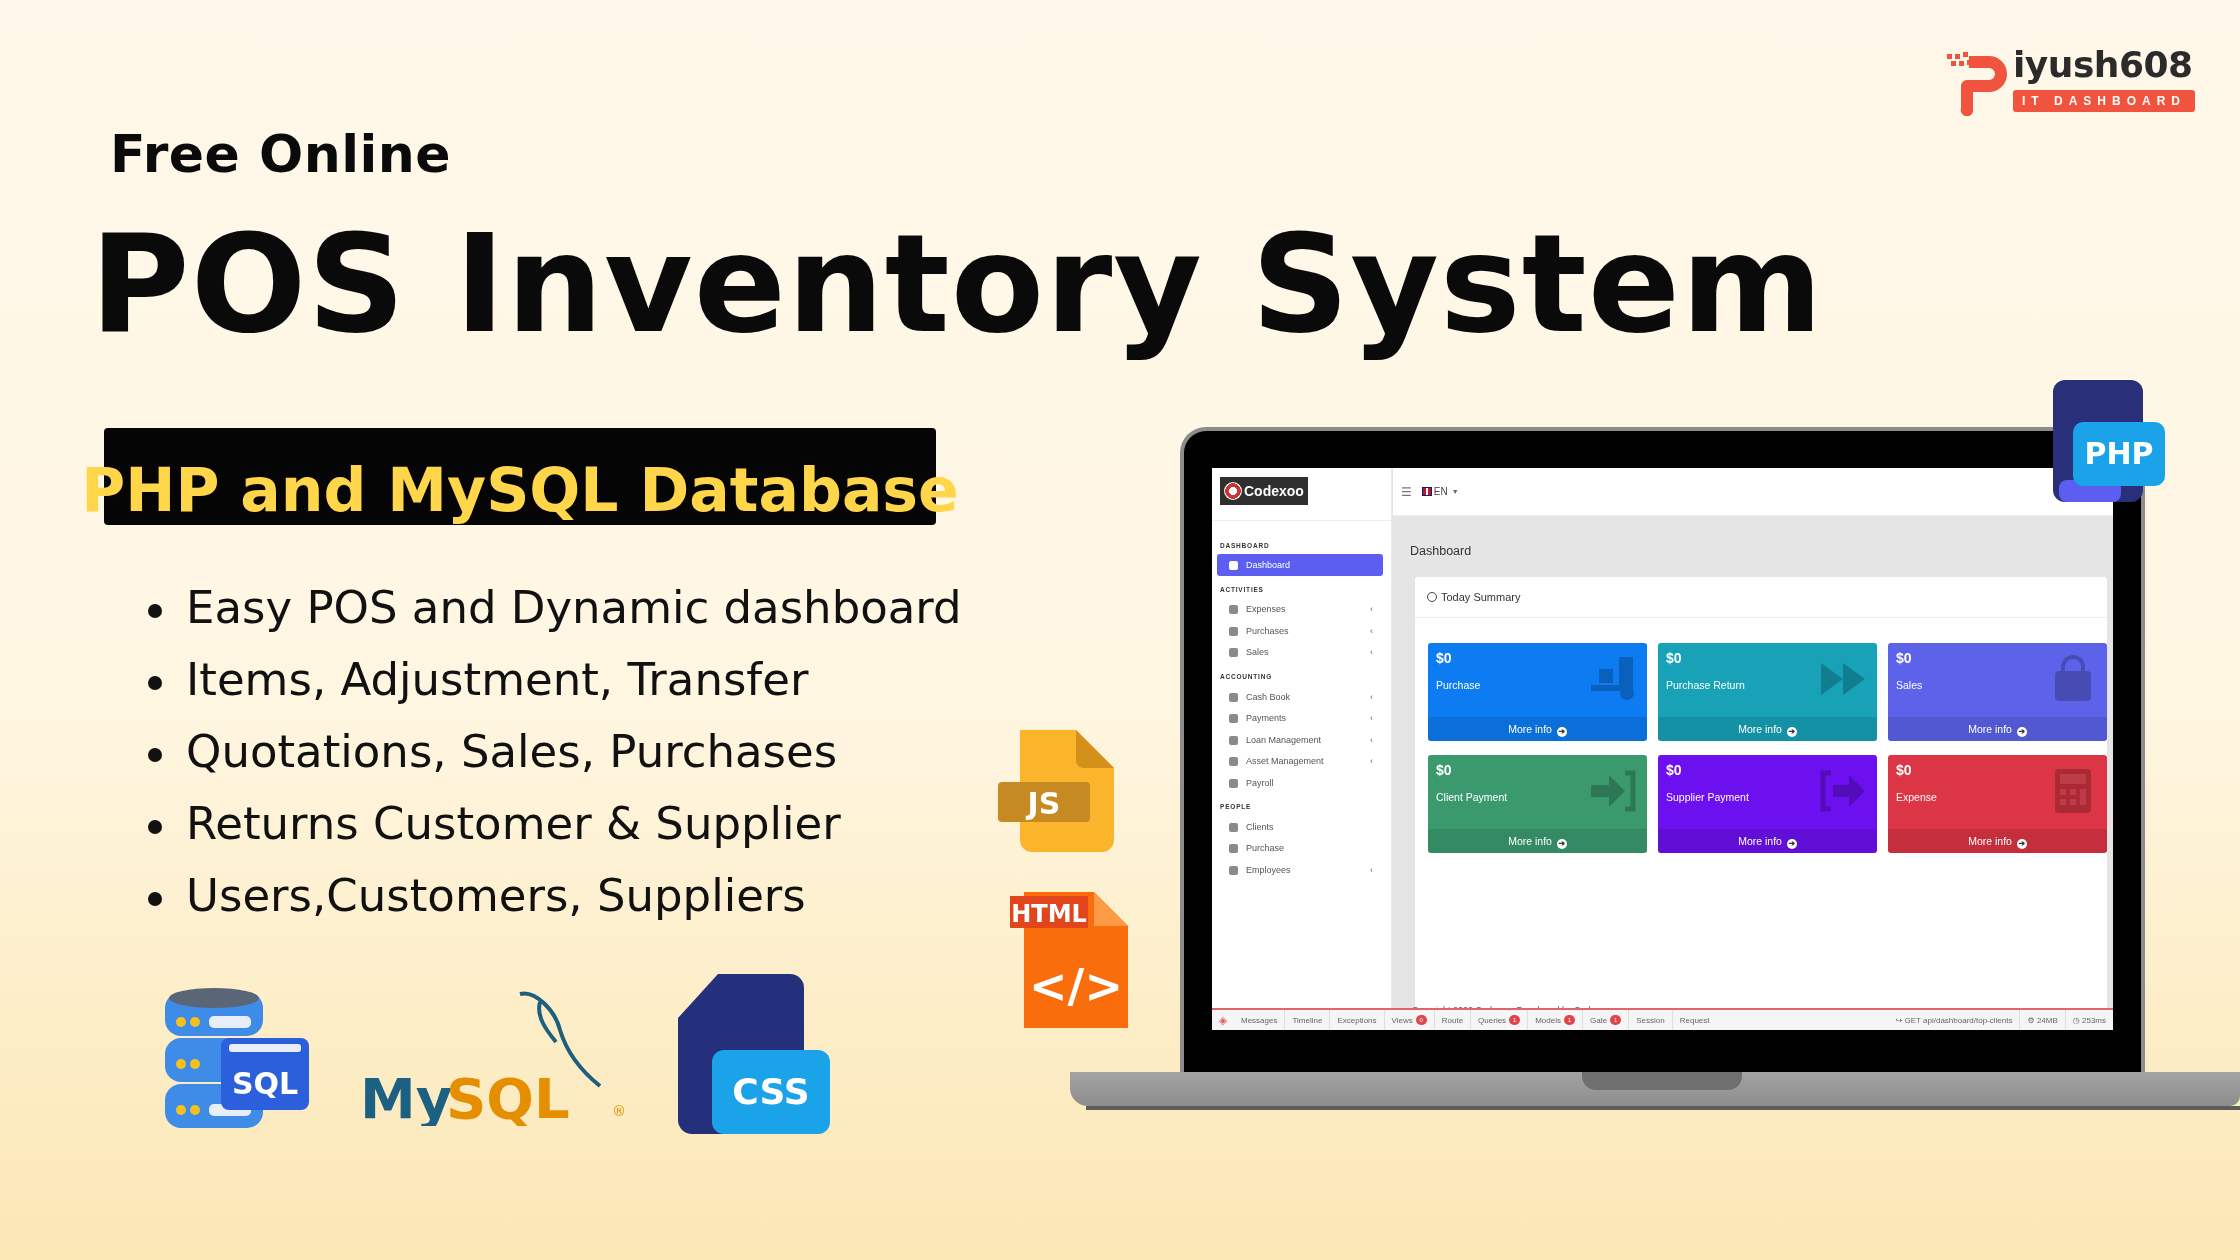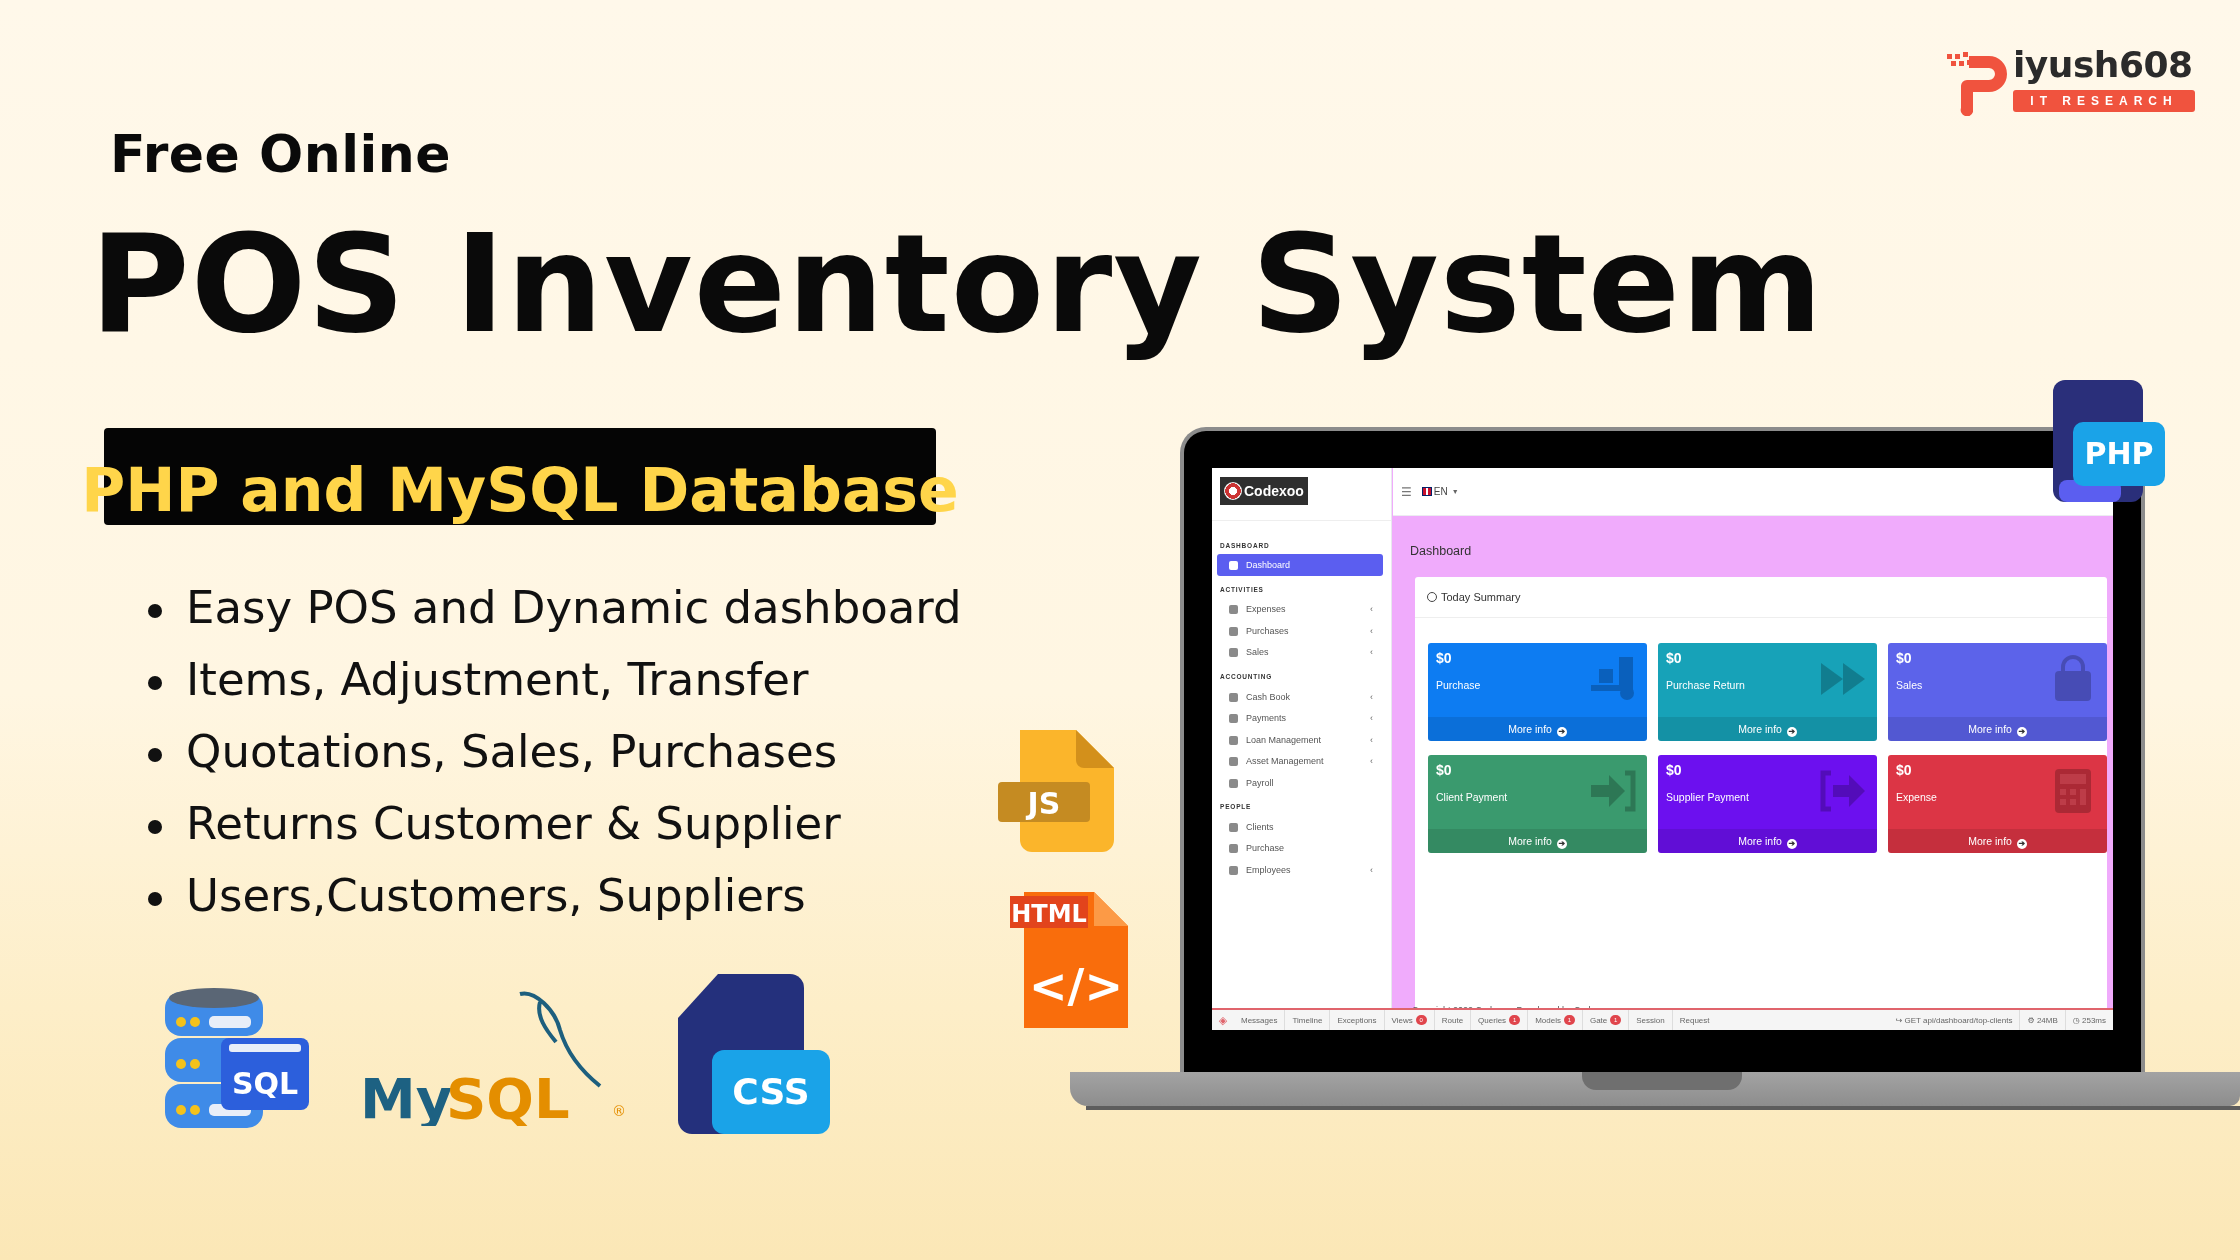--- a/index.html
+++ b/index.html
@@ -27,21 +27,21 @@
   .features { left: 140px; top: 572px; list-style: none; }
   .features li { position: relative; padding-left: 46px; font-family: "DejaVu Sans", sans-serif; font-size: 45px; line-height: 72px; color:#111; white-space: nowrap; }
   .features li::before { content: ""; position:absolute; left: 8px; top: 32px; width: 14px; height: 14px; border-radius: 50%; background:#111; }
 
   
   .laptop-lid { left: 1180px; top: 427px; width: 965px; height: 648px; background: #000; border-radius: 26px 26px 0 0; border: 4px solid #8c8c8c; border-bottom: none; }
   .laptop-base { left: 1070px; top: 1072px; width: 1170px; height: 34px; background: linear-gradient(180deg,#a3a3a3,#8d8d8d); border-radius: 0 0 10px 18px; }
   .laptop-base-shadow { left: 1086px; top: 1106px; width: 1154px; height: 4px; background: #5d5d5d; }
   .laptop-notch { left: 1582px; top: 1072px; width: 160px; height: 18px; background:#6f6f6f; border-radius: 0 0 14px 14px; }
 
-  .screen { left: 1212px; top: 468px; width: 901px; height: 562px; background: #f0abfc; overflow: hidden; }
+  .screen { left: 1212px; top: 468px; width: 901px; height: 562px; background: #e5e5e5; overflow: hidden; }
   .sidebar { position:absolute; left:0; top:0; width:180px; height:100%; background:#fff; border-right: 1px solid #e8e8ee; }
   .sb-logo { position:absolute; left:8px; top:9px; width:88px; height:28px; background:#2f2f2f; display:flex; align-items:center; padding-left:4px; }
   .sb-logo .c { width:18px; height:18px; border-radius:50%; background: radial-gradient(circle,#fff 30%, #c33 31%, #c33 60%, #eee 61%); margin-right:2px; }
   .sb-logo span { color:#fff; font-size:14px; font-weight:700; }
   .sb-sep { position:absolute; left:0; top:52px; width:100%; height:1px; background:#eee; }
   .sb-section { position:absolute; left:8px; font-size:6.5px; font-weight:700; color:#333; letter-spacing:0.8px; }
   .sb-item { position:absolute; left:5px; width:166px; height:22px; display:flex; align-items:center; padding-left:12px; font-size:9px; color:#555; }
   .sb-item .ic { width:9px; height:9px; background:#8a8a8a; border-radius:2px; margin-right:8px; }
   .sb-item .chev { position:absolute; right:10px; font-size:9px; color:#666; }
   .sb-item.active { background:#5b5ef0; color:#fff; border-radius:3px; }
@@ -89,21 +89,21 @@
   <svg class="p-mark" viewBox="0 0 60 64">
     <rect x="0" y="2" width="5" height="5" fill="#f0533e"></rect>
       <rect x="8" y="2" width="5" height="5" fill="#f0533e"></rect>
     <rect x="16" y="0" width="5" height="5" fill="#f0533e"></rect>
       <rect x="4" y="9" width="5" height="5" fill="#f0533e"></rect>
     <rect x="12" y="9" width="5" height="5" fill="#f0533e"></rect>
       <rect x="20" y="8" width="5" height="5" fill="#f0533e"></rect>
     <path d="M22 4 H42 A18 18 0 0 1 42 40 H26 V60 A6 6 0 0 1 14 56 V34 A6 6 0 0 1 20 28 H42 A6 6 0 0 0 42 16 H22 Z" fill="#f0533e"></path>
   </svg>
   <div class="name">iyush608</div>
-  <div class="tag">IT RESEARCH</div>
+  <div class="tag">IT DASHBOARD</div>
 </div>
 
 <div class="abs free-online">Free Online</div>
 <div class="abs main-title">POS Inventory System</div>
 
 <div class="abs banner">
   <span>PHP and MySQL Database</span>
 </div>
 
 <ul class="abs features">

